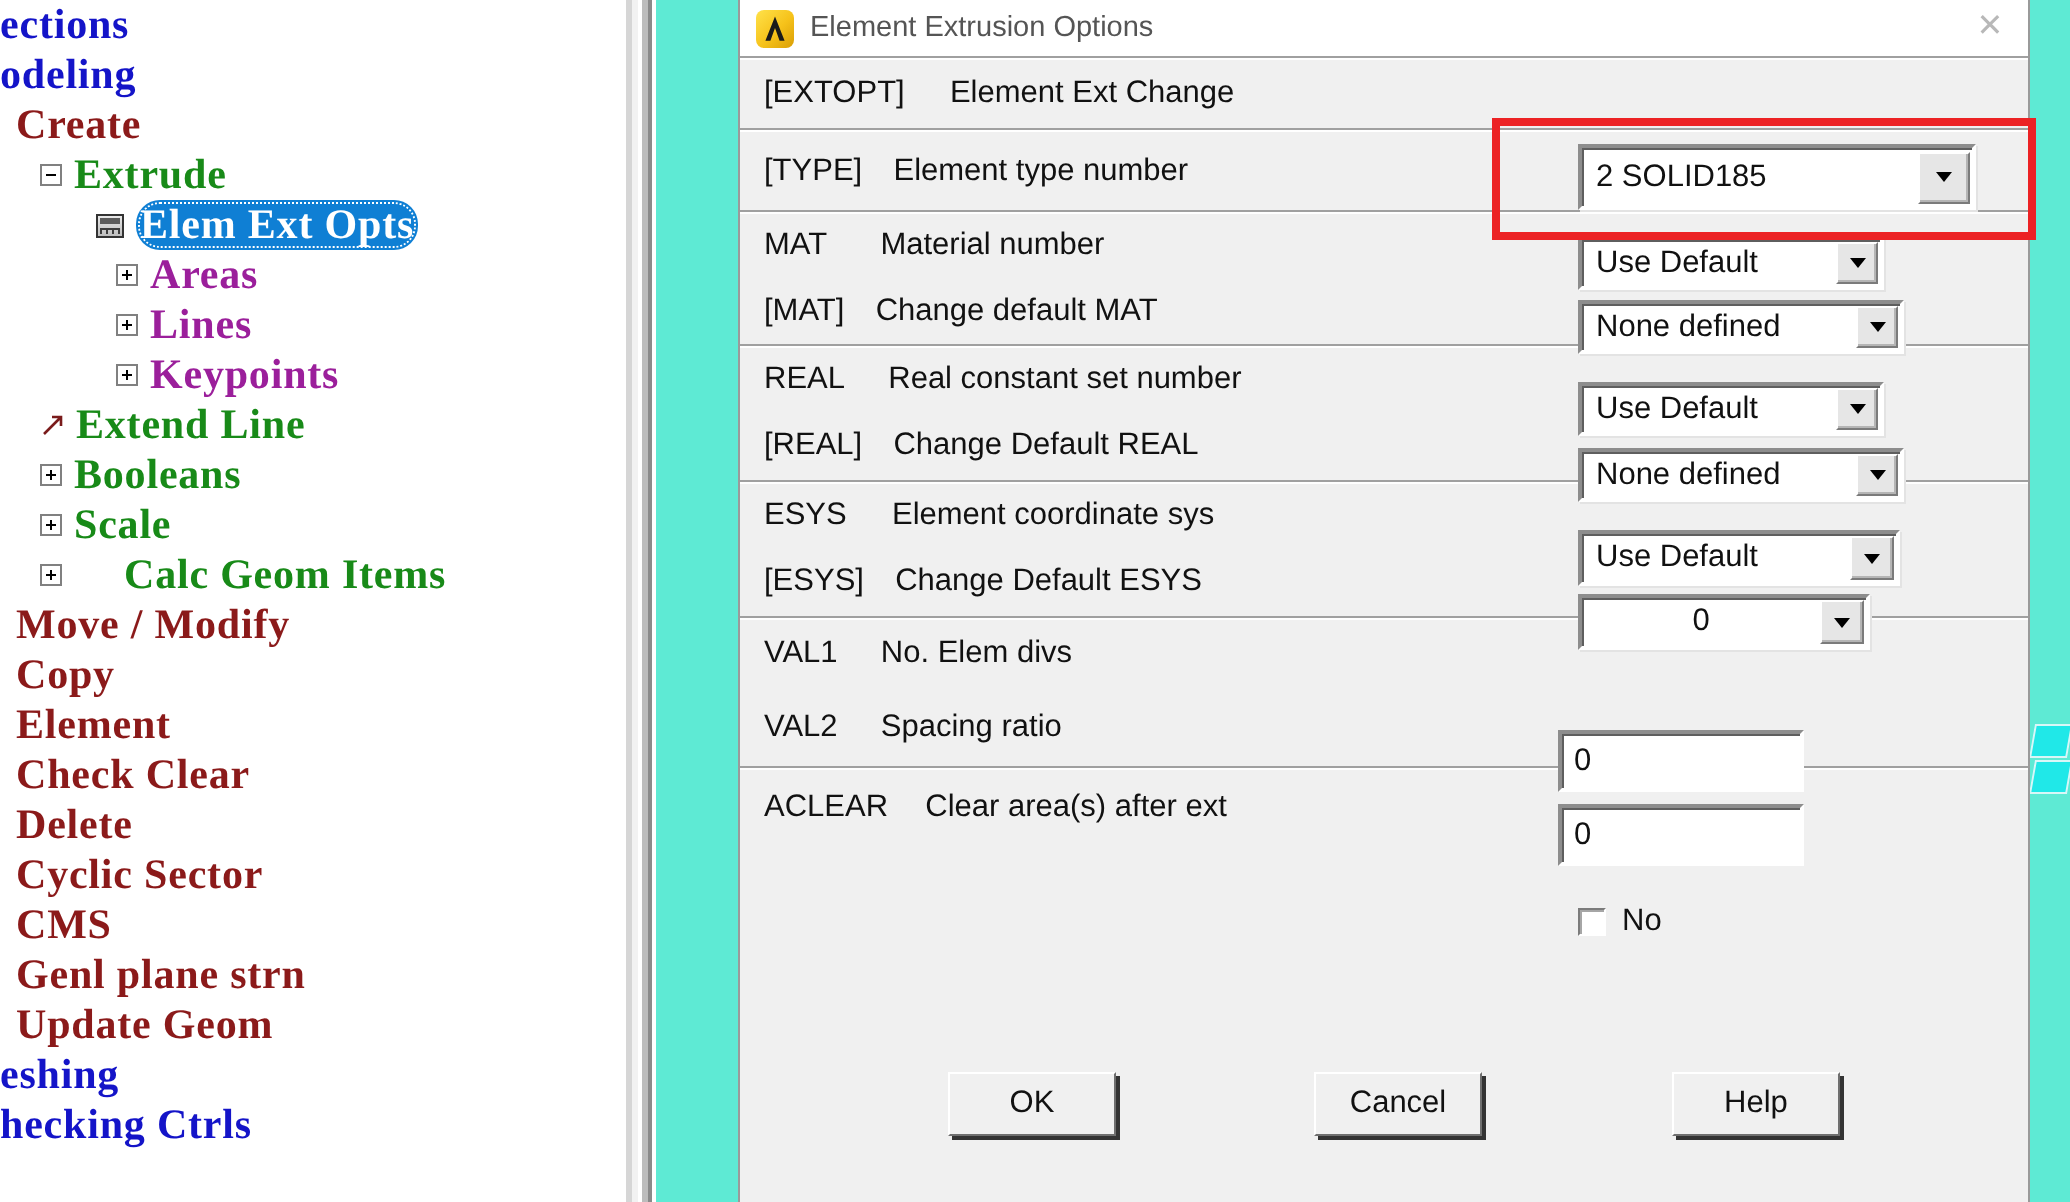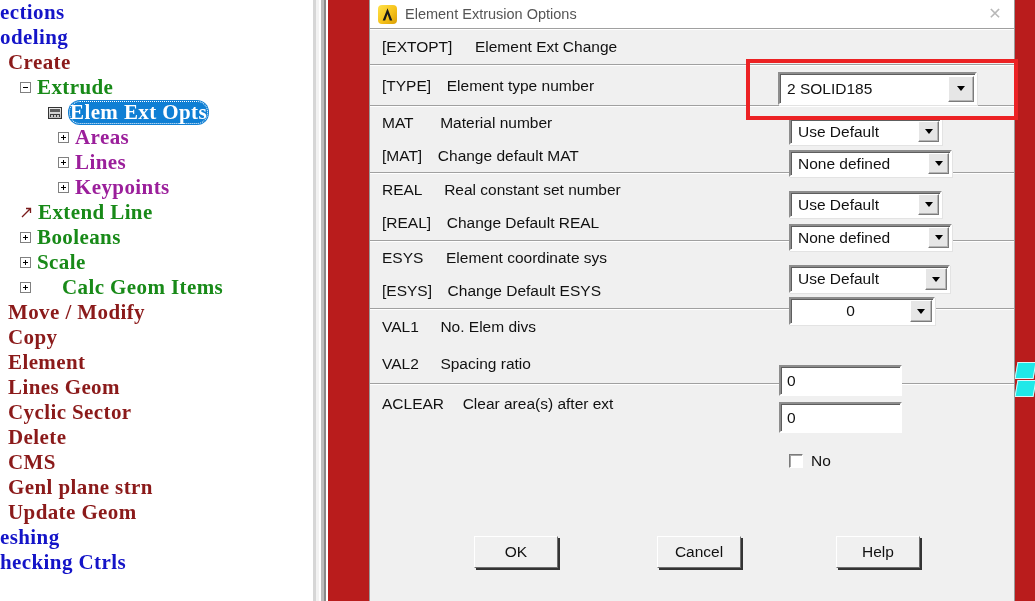--- a/index.html
+++ b/index.html
@@ -12,21 +12,21 @@
     height: 601px;
     position: relative;
     overflow: hidden;
     font-family: "Liberation Sans", sans-serif;
   }
 
   
   #root {
     position: absolute;
     inset: 0;
-    background: #b91c1c;
+    background: #5eead4;
     padding-left: 28px;
   }
 
   
   .mesh-frag {
     position: absolute;
     background: #20e8e8;
     border: 1px solid #d8f7f7;
     box-sizing: border-box;
   }
@@ -348,23 +348,23 @@
       <div class="tree-item" style="padding-left: 58px;"><span class="exp plus"></span><span class="tree-label" style="color: rgb(155, 31, 155);">Keypoints</span></div>
       <div class="tree-item" style="padding-left: 20px;"><span class="arrowicon"><svg width="13" height="13" viewBox="0 0 13 13">
             <path d="M2 11 L10 3 M6 2.5 L10.5 2.5 L10.5 7" stroke="#7a1b1b" stroke-width="1.3" fill="none"></path>
           </svg></span><span class="tree-label" style="color: rgb(24, 138, 24);">Extend Line</span></div>
       <div class="tree-item" style="padding-left: 20px;"><span class="exp plus"></span><span class="tree-label" style="color: rgb(24, 138, 24);">Booleans</span></div>
       <div class="tree-item" style="padding-left: 20px;"><span class="exp plus"></span><span class="tree-label" style="color: rgb(24, 138, 24);">Scale</span></div>
       <div class="tree-item" style="padding-left: 20px;"><span class="exp plus"></span><span class="tree-label" style="color: rgb(24, 138, 24); margin-left: 25px;">Calc Geom Items</span></div>
       <div class="tree-item" style="padding-left: 8px;"><span class="tree-label" style="color: rgb(139, 26, 26);">Move / Modify</span></div>
       <div class="tree-item" style="padding-left: 8px;"><span class="tree-label" style="color: rgb(139, 26, 26);">Copy</span></div>
       <div class="tree-item" style="padding-left: 8px;"><span class="tree-label" style="color: rgb(139, 26, 26);">Element</span></div>
-      <div class="tree-item" style="padding-left: 8px;"><span class="tree-label" style="color: rgb(139, 26, 26);">Lines Geom</span></div>
+      <div class="tree-item" style="padding-left: 8px;"><span class="tree-label" style="color: rgb(139, 26, 26);">Check Clear</span></div>
+      <div class="tree-item" style="padding-left: 8px;"><span class="tree-label" style="color: rgb(139, 26, 26);">Delete</span></div>
       <div class="tree-item" style="padding-left: 8px;"><span class="tree-label" style="color: rgb(139, 26, 26);">Cyclic Sector</span></div>
-      <div class="tree-item" style="padding-left: 8px;"><span class="tree-label" style="color: rgb(139, 26, 26);">Delete</span></div>
       <div class="tree-item" style="padding-left: 8px;"><span class="tree-label" style="color: rgb(139, 26, 26);">CMS</span></div>
       <div class="tree-item" style="padding-left: 8px;"><span class="tree-label" style="color: rgb(139, 26, 26);">Genl plane strn</span></div>
       <div class="tree-item" style="padding-left: 8px;"><span class="tree-label" style="color: rgb(139, 26, 26);">Update Geom</span></div>
       <div class="tree-item" style="padding-left: 0px;"><span class="tree-label" style="color: rgb(20, 20, 200);">eshing</span></div>
       <div class="tree-item" style="padding-left: 0px;"><span class="tree-label" style="color: rgb(20, 20, 200);">hecking Ctrls</span></div>
     </div>
   <div id="tree-scrollbar"></div>
 
   <div id="dialog">
 
@@ -478,21 +478,21 @@
       <div class="row" style="height:38px;">
         <div class="lbl">
           <span class="code">ACLEAR</span>
           <span style="display:inline-block; width:10px;"></span>
           <span class="desc">Clear area(s) after ext</span>
         </div>
       </div>
 
     </div>
 
-    <div class="ctrl combo" style="left:408px; top:72px; width:199px; height:33px;">
+    <div class="ctrl combo" style="left:419px; top:72px; width:199px; height:33px;">
       <div class="value">2    SOLID185</div>
       <div class="arrowbtn" style="width:26px; height:26px;">
         <span class="tri"></span>
       </div>
     </div>
 
     <div class="ctrl combo" style="left:419px; top:118px; width:153px; height:27px;">
       <div class="value">Use Default</div>
       <div class="arrowbtn" style="width:21px; height:21px;">
         <span class="tri"></span>

